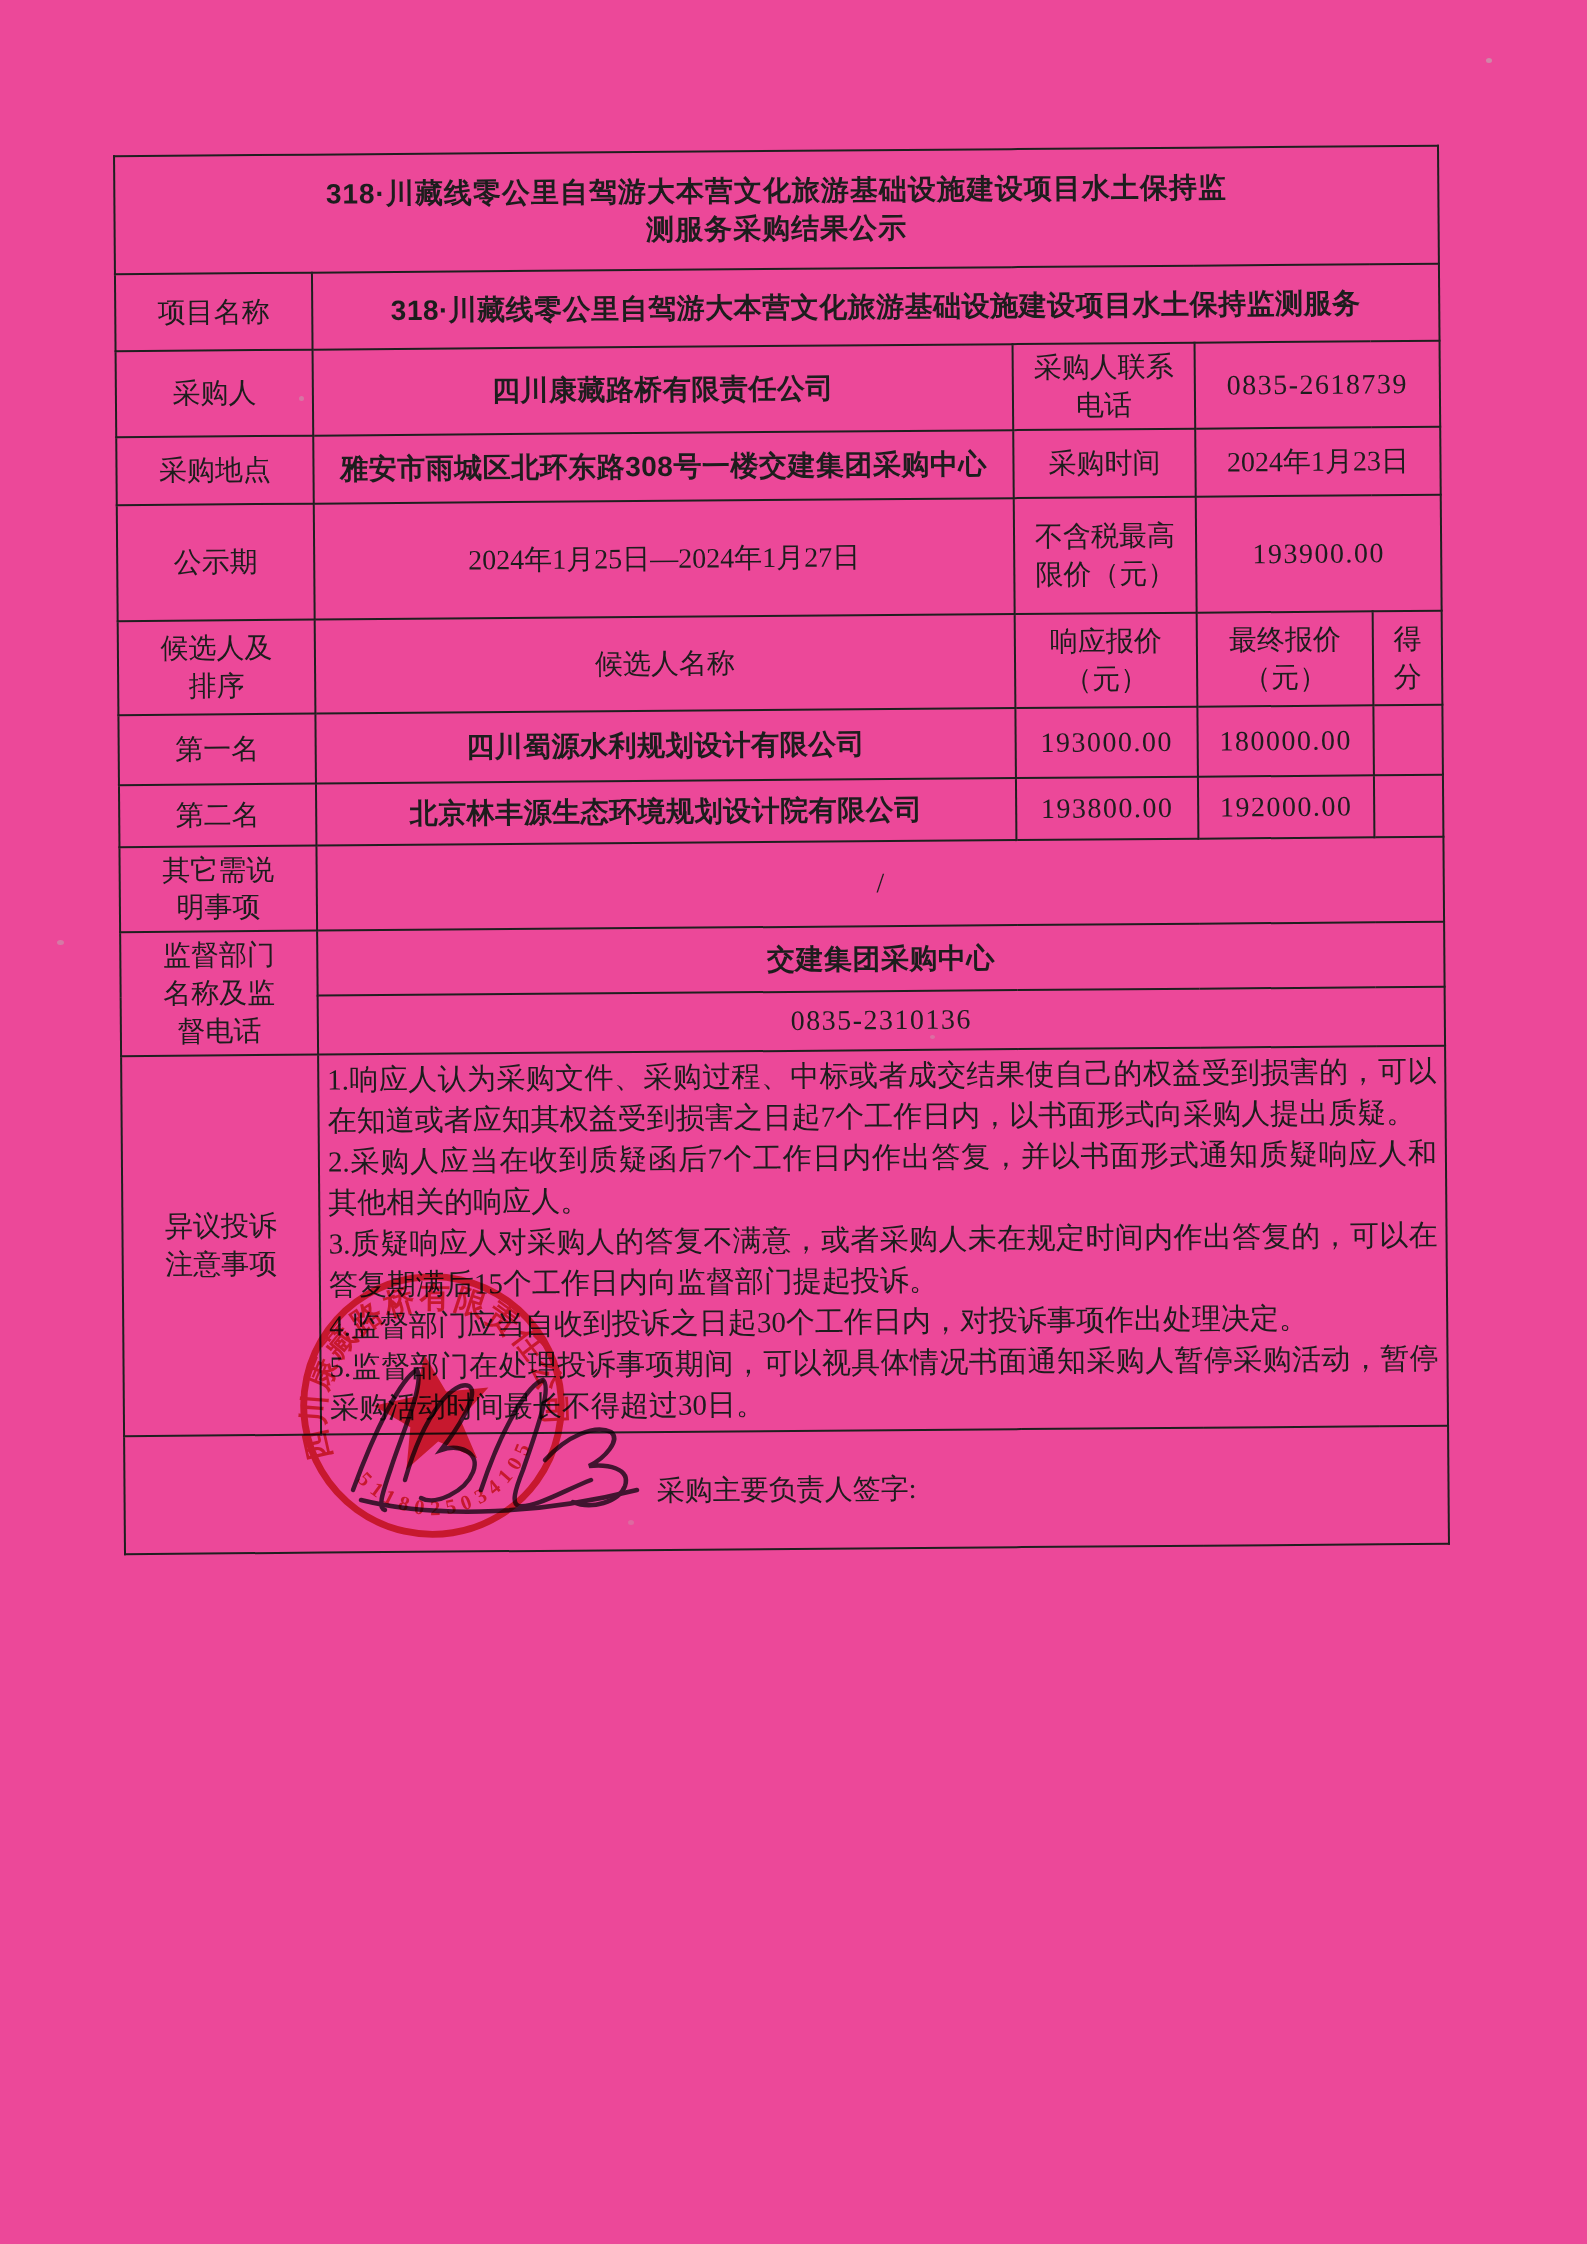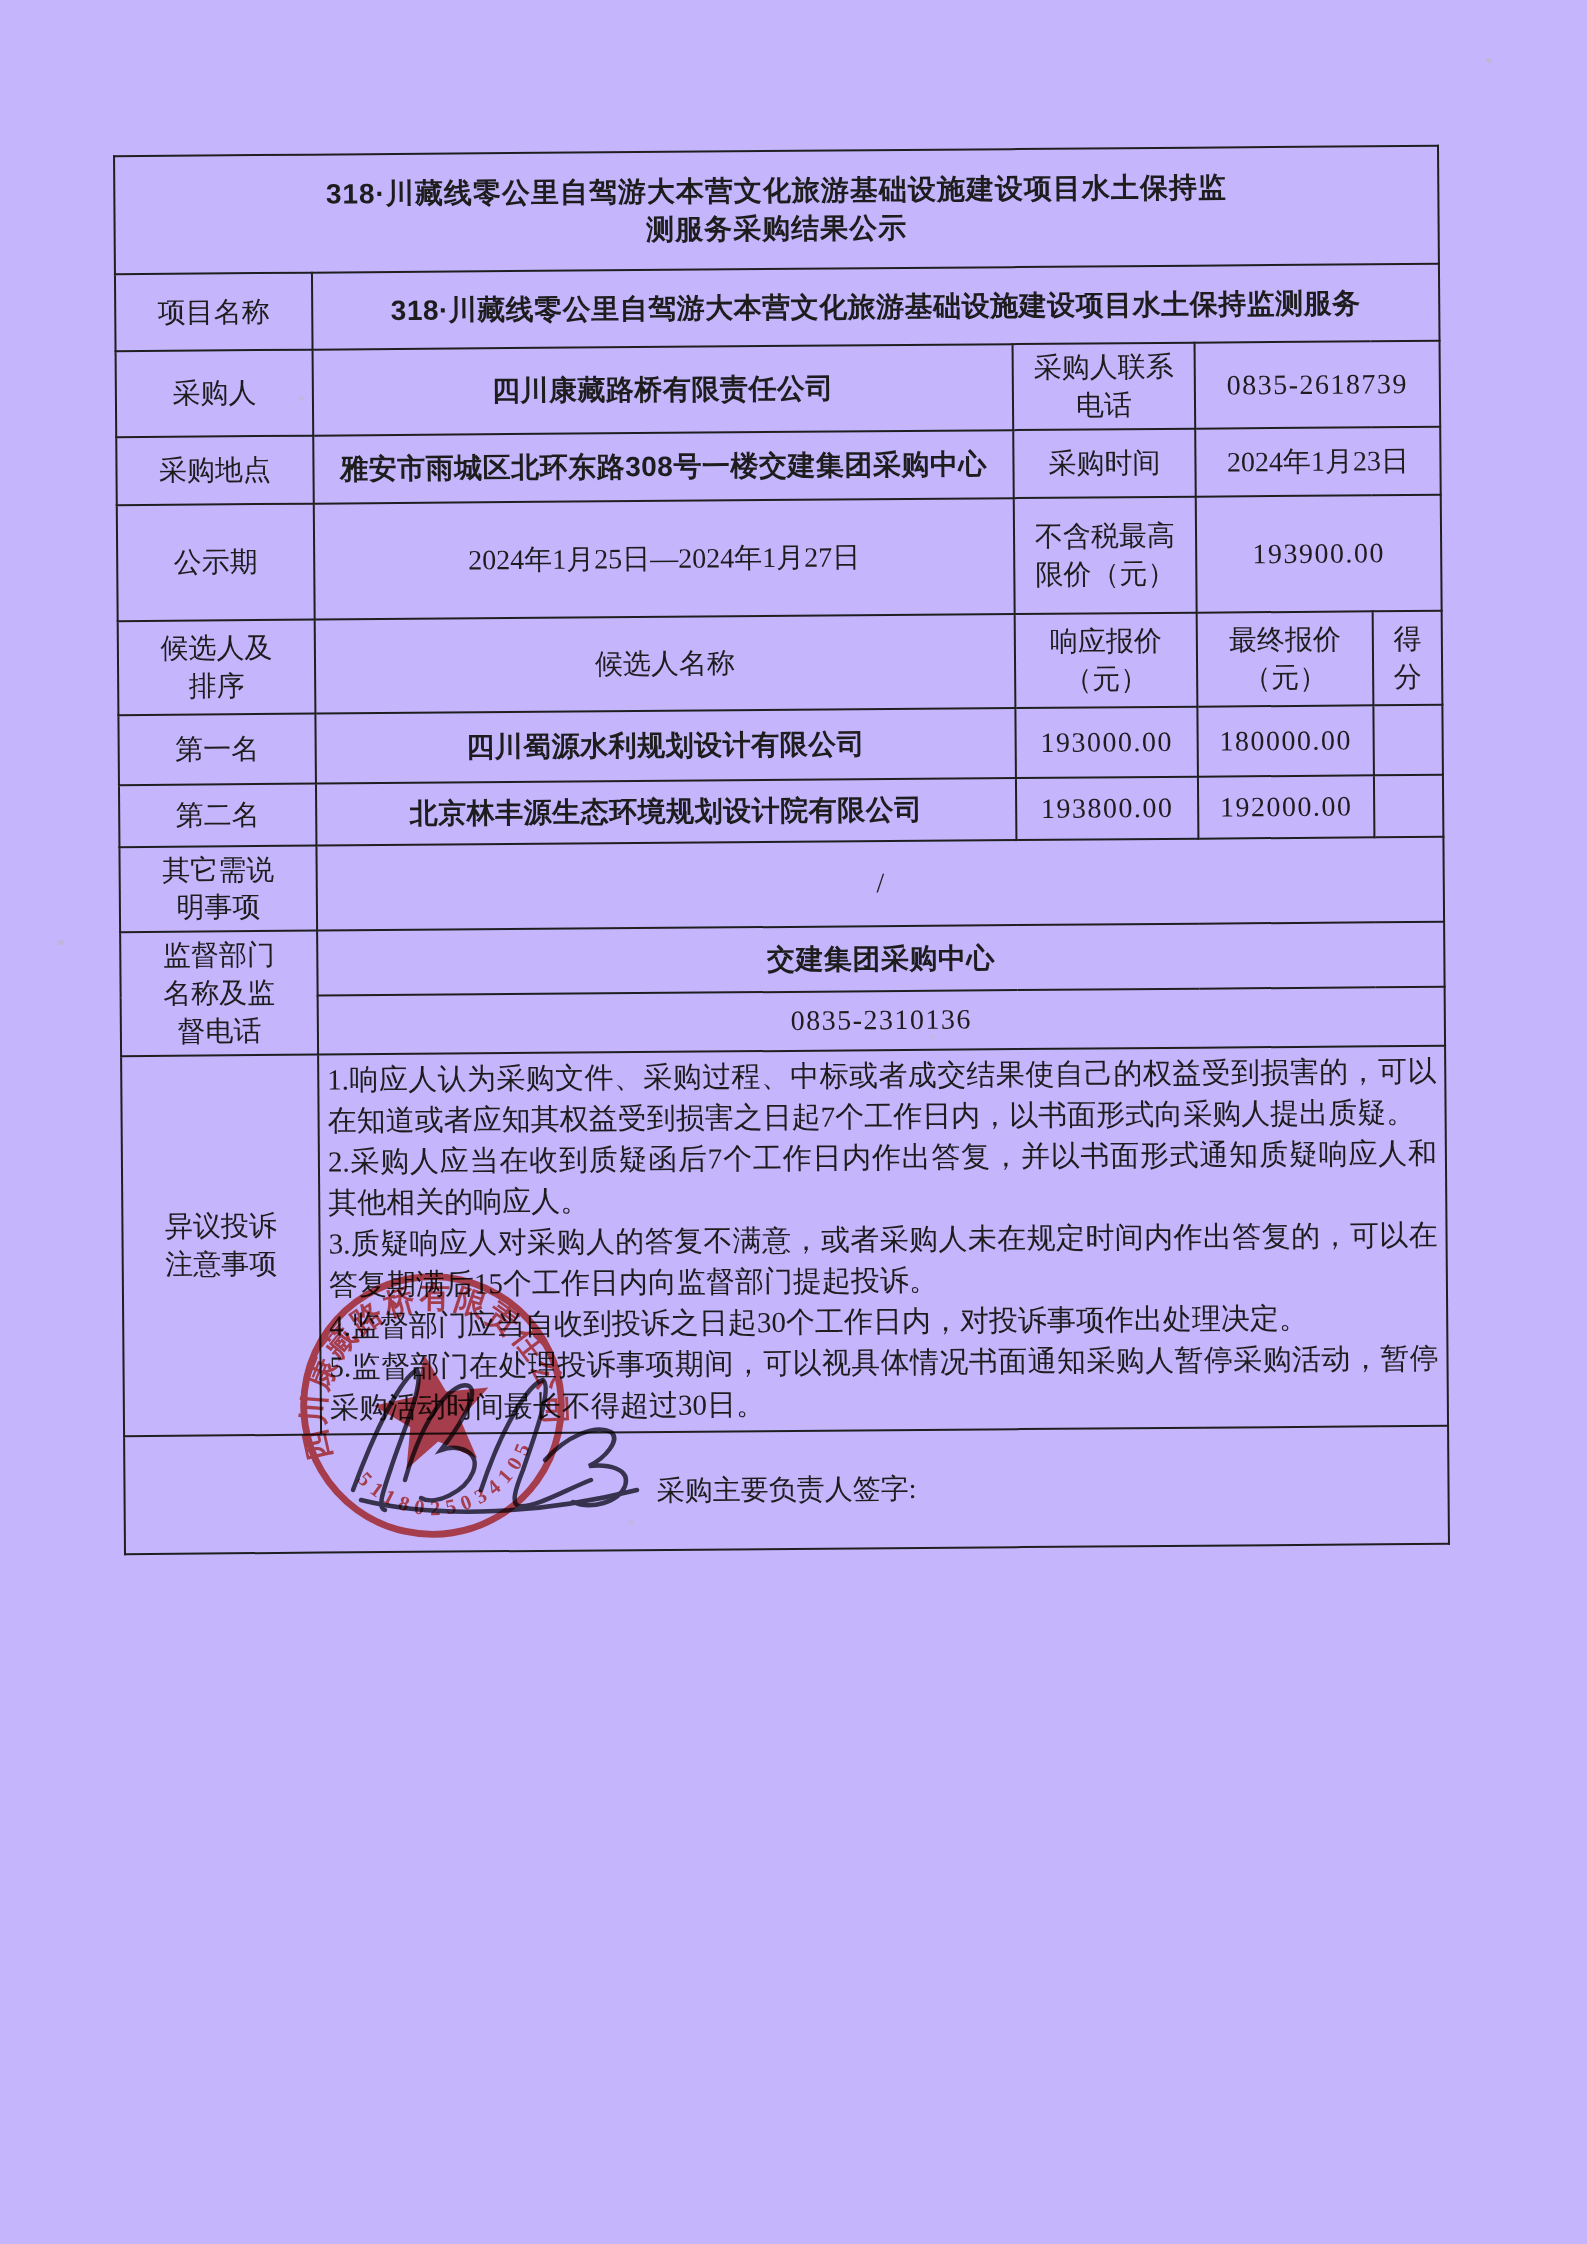--- a/index.html
+++ b/index.html
@@ -4,21 +4,21 @@
 <style>
   html,body { margin:0; padding:0; }
   body {
     width:1587px; height:2244px;
     background:#ffffff;
     position:relative;
     font-family:"Liberation Serif","DejaVu Serif",serif;
     color:#1d1d1d;
     overflow:hidden;
   }
-  .page { position:absolute; inset:0; background:#c4b5fd; }
+  .page { position:absolute; inset:0; background:#ec4899; }
 
   .tbl-wrap {
     position:absolute; left:113px; top:150px; width:1324px;
     transform:rotate(-0.45deg); transform-origin:50% 0;
   }
   table.doc { border-collapse:collapse; width:100%; table-layout:fixed; }
   table.doc td {
     border:2.6px solid #1f1f1f;
     padding:4px 8px;
     text-align:center; vertical-align:middle;

